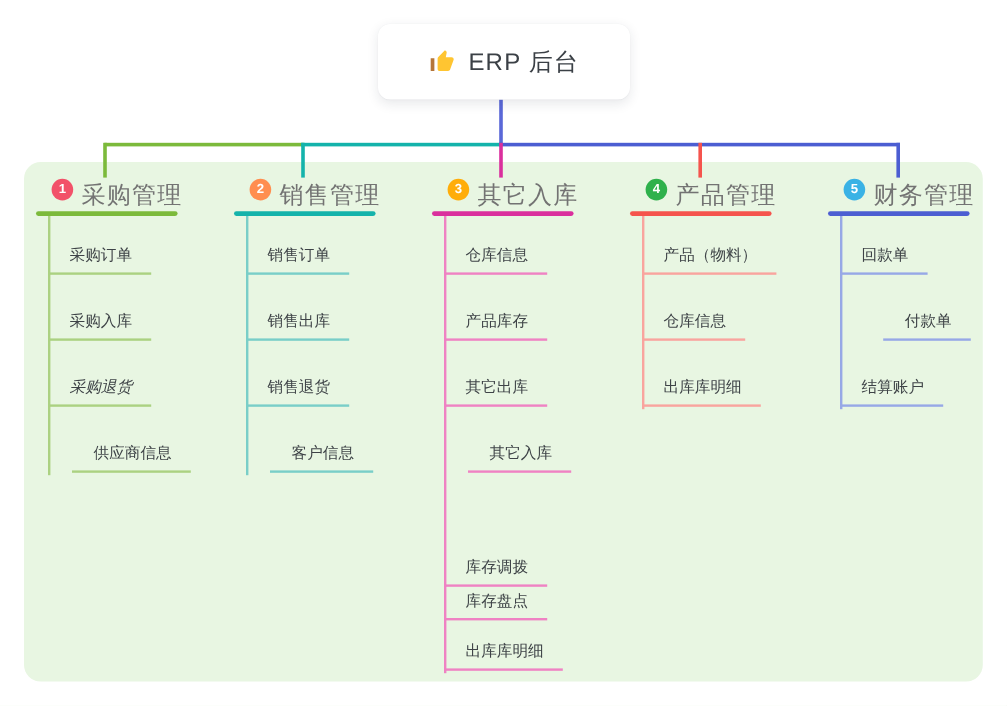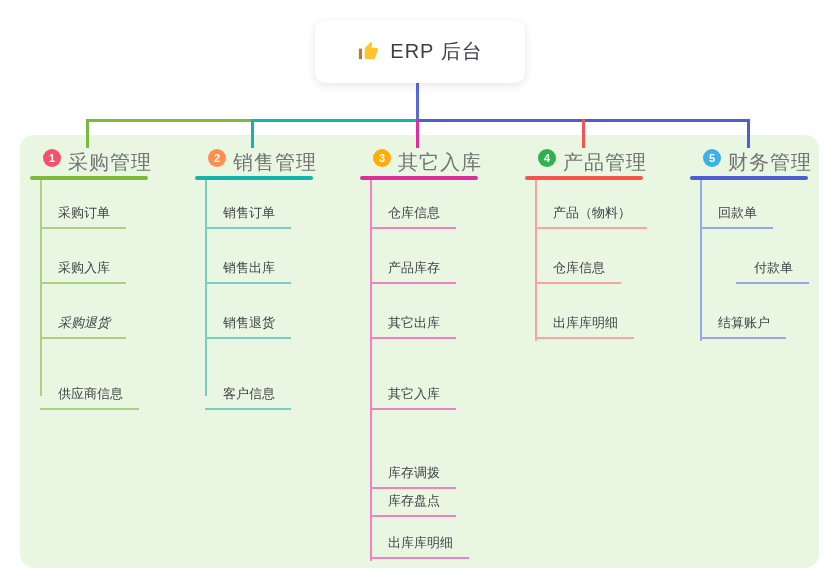--- a/index.html
+++ b/index.html
@@ -38,21 +38,21 @@
            color:#ffffff; font-size:11px; font-weight:bold; display:flex;
            align-items:center; justify-content:center; }
   .btitle { position:absolute; left:38px; top:3px; font-size:20px; font-weight:500;
             color:#737373; letter-spacing:1px; white-space:nowrap; }
   .rule  { position:absolute; left:0; top:30px; width:118px; height:4px; border-radius:2px; }
   .trunk { position:absolute; left:10px; top:34px; width:2px; }
 
   .child { position:absolute; left:10px; height:29px; display:flex; align-items:flex-end;
            padding:0 16px 5px 18px; border-bottom:2px solid;
            font-size:13px; color:#3e4347; white-space:nowrap; }
-  .r0 { top:54px; } .r1 { top:109px; } .r2 { top:164px; } .r3 { top:235px; }
+  .r0 { top:54px; } .r1 { top:109px; } .r2 { top:164px; } .r3 { top:219px;margin-left:20px; }
   .r4 { top:274px;margin-top:40px; } .r5 { top:342px; } .r6 { top:384px; }
 </style>
 </head>
 <body>
 
 <div class="stage">
 
   <div class="panel"></div>
 
   <div class="cline v-root" style="background-color: rgb(90, 104, 216);"></div>

